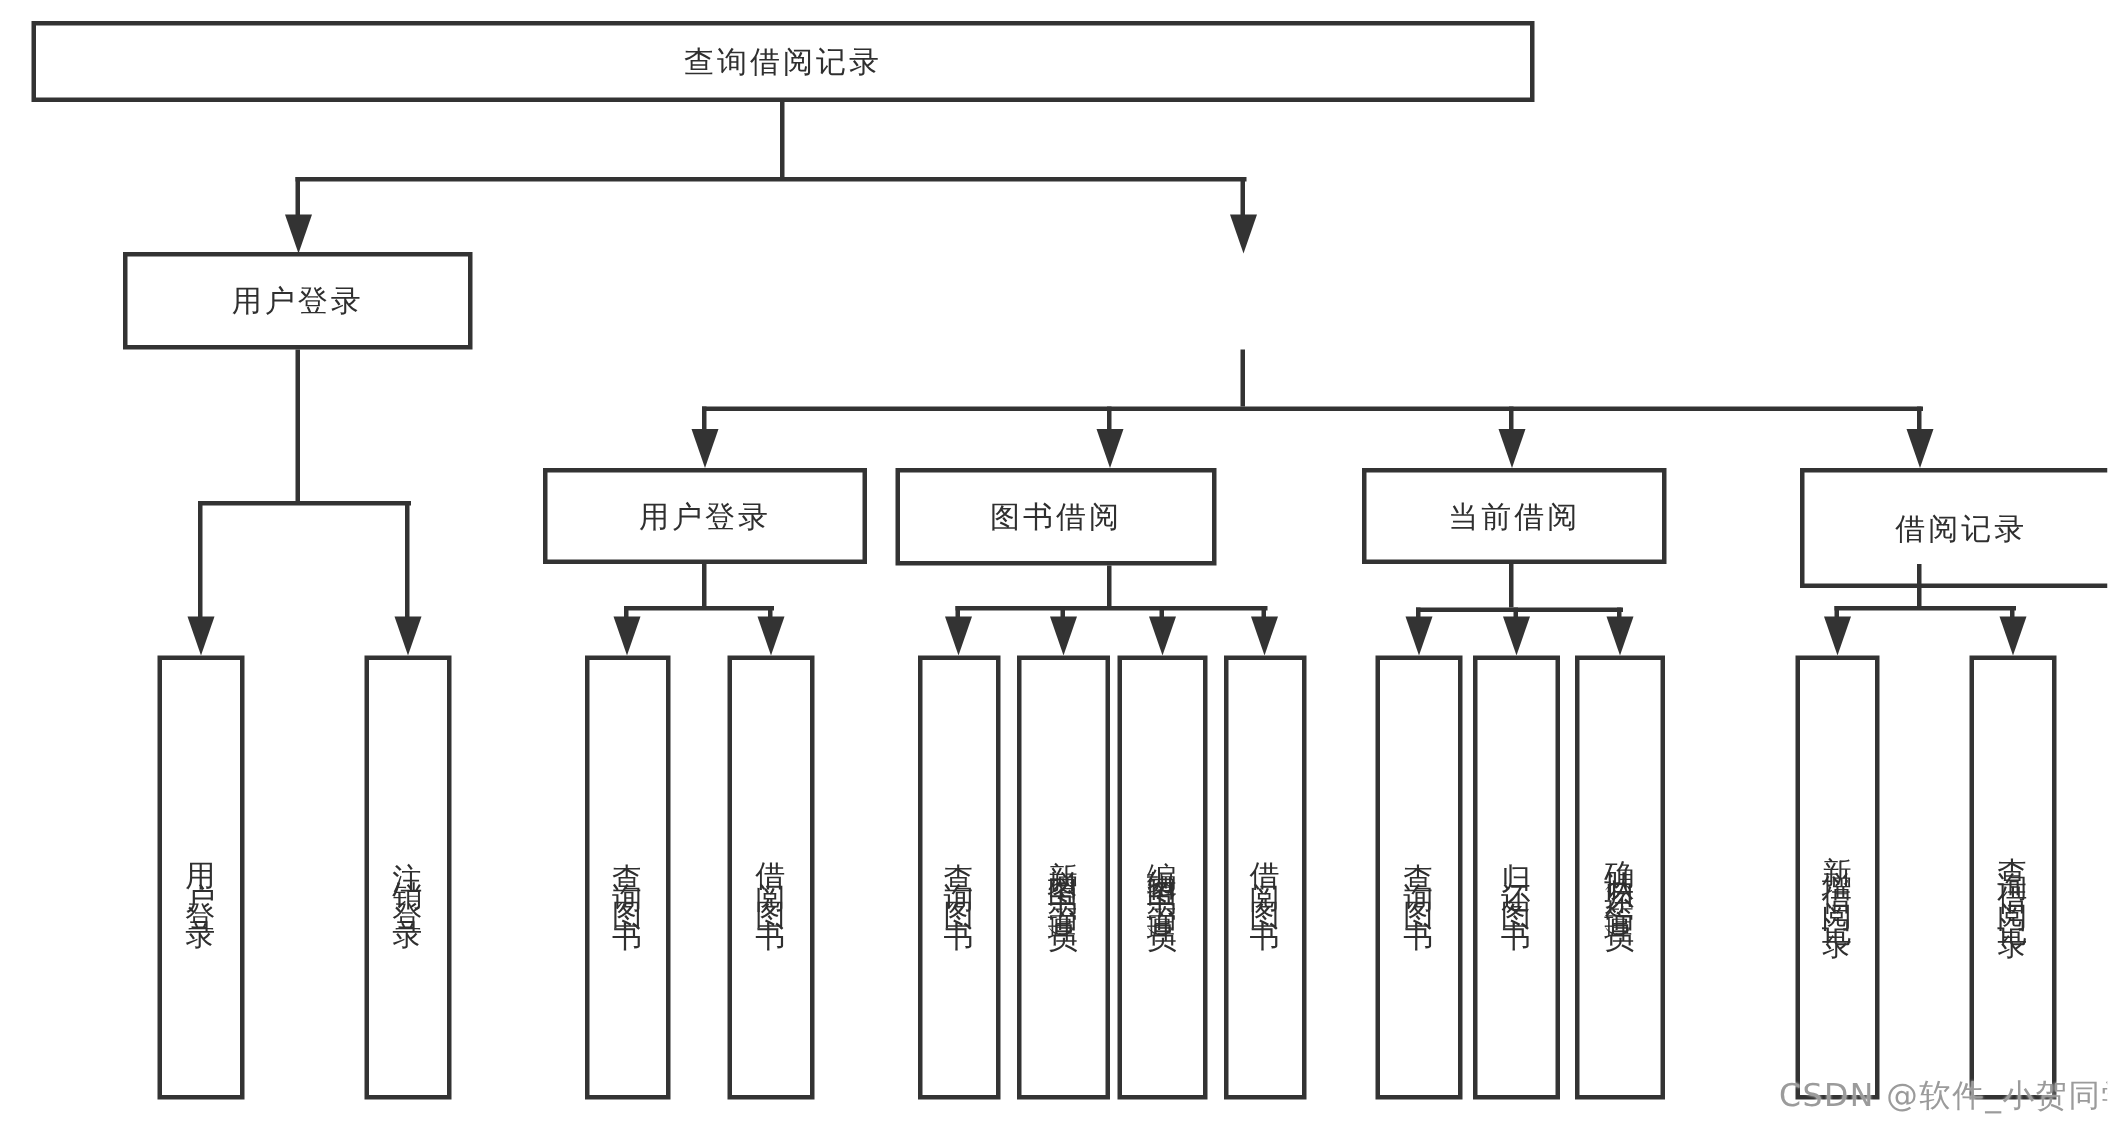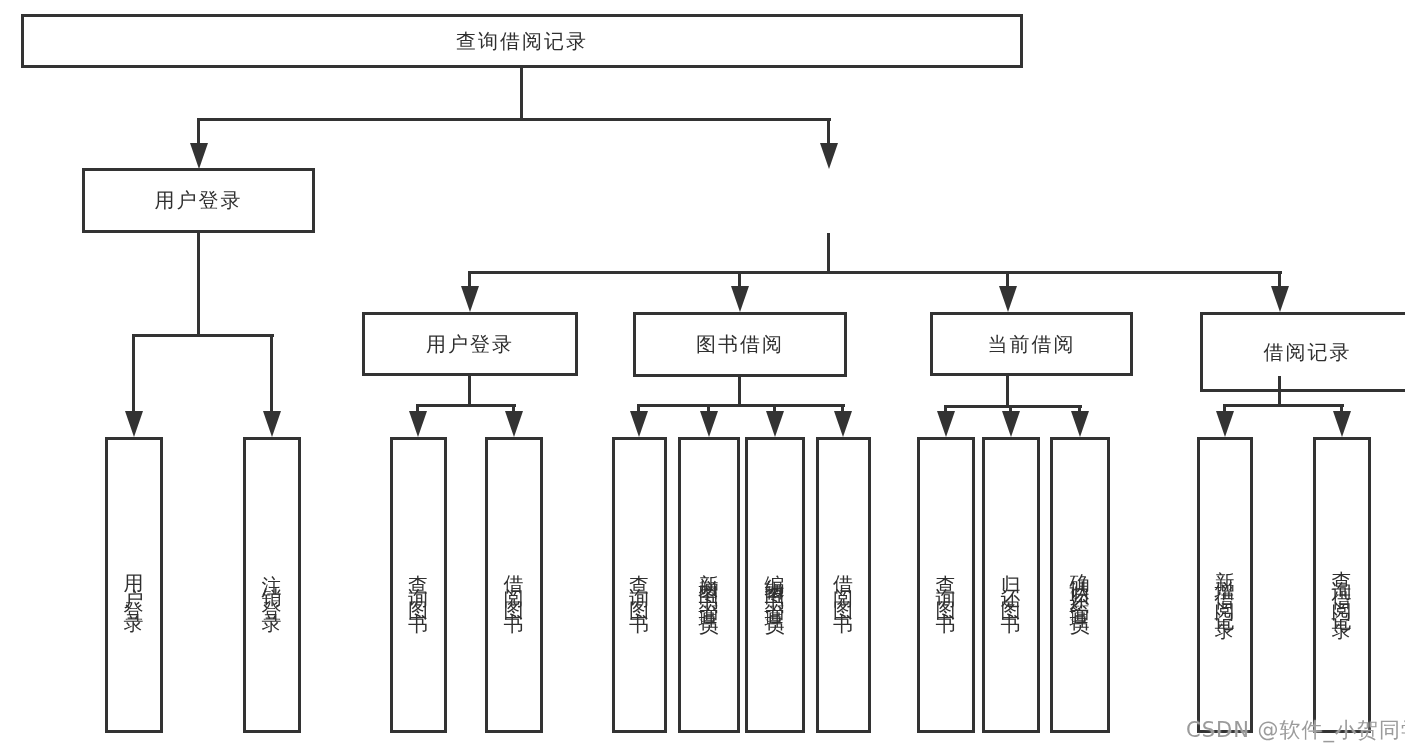--- a/index.html
+++ b/index.html
@@ -69,24 +69,24 @@
   <div class="vl" style="left:738px;top:271px;height:18px;"></div>
   <div class="arr" style="left:731px;top:286px;"></div>
   <div class="vl" style="left:1006px;top:271px;height:18px;"></div>
   <div class="arr" style="left:999px;top:286px;"></div>
   <div class="vl" style="left:1278px;top:271px;height:18px;"></div>
   <div class="arr" style="left:1271px;top:286px;"></div>
 
   <div class="box hbox" style="left:362px;top:312px;width:216px;height:64px;">
     <span>用户登录</span>
   </div>
-  <div class="box hbox" style="left:633px;top:312px;width:214px;height:65px;">
+  <div class="box hbox" style="left:597px;top:312px;width:214px;height:65px;">
     <span>图书借阅</span>
   </div>
-  <div class="box hbox" style="left:930px;top:312px;width:203px;height:64px;">
+  <div class="box hbox" style="left:908px;top:312px;width:203px;height:64px;">
     <span>当前借阅</span>
   </div>
   <div class="box hbox" style="left:1200px;top:312px;width:215px;height:80px;">
     <span>借阅记录</span>
   </div>
 
   <div class="vl" style="left:468px;top:376px;height:28px;"></div>
   <div class="hl" style="left:417px;top:404px;width:99px;"></div>
   <div class="vl" style="left:416px;top:404px;height:10px;"></div>
   <div class="arr" style="left:409px;top:411px;"></div>

